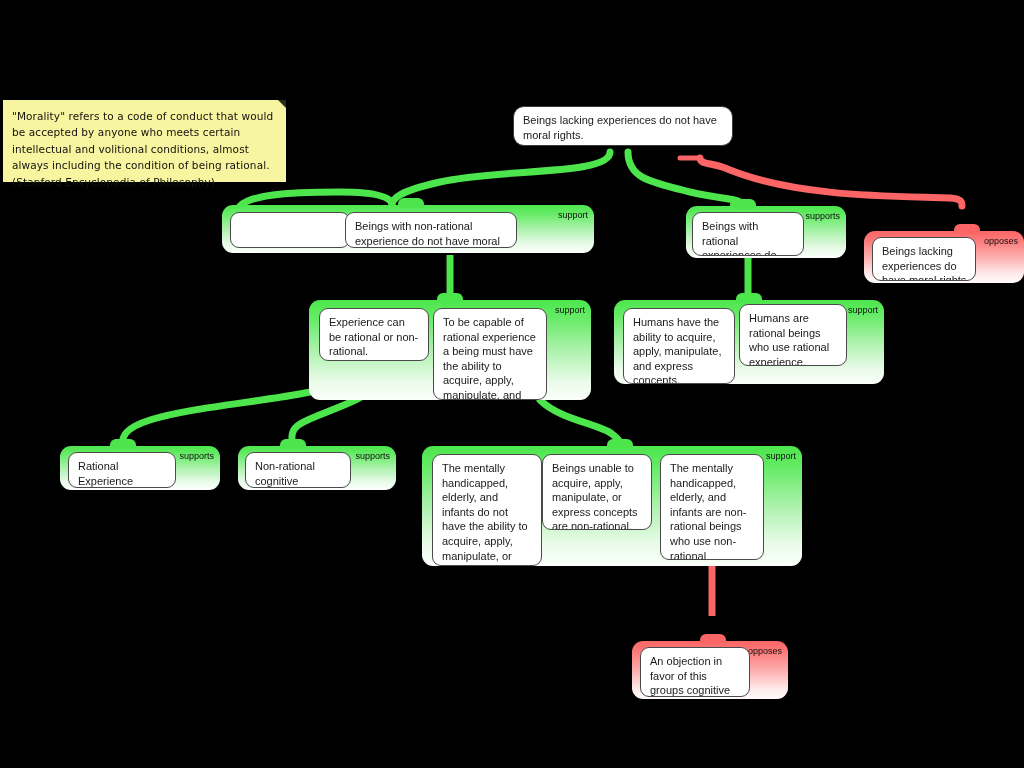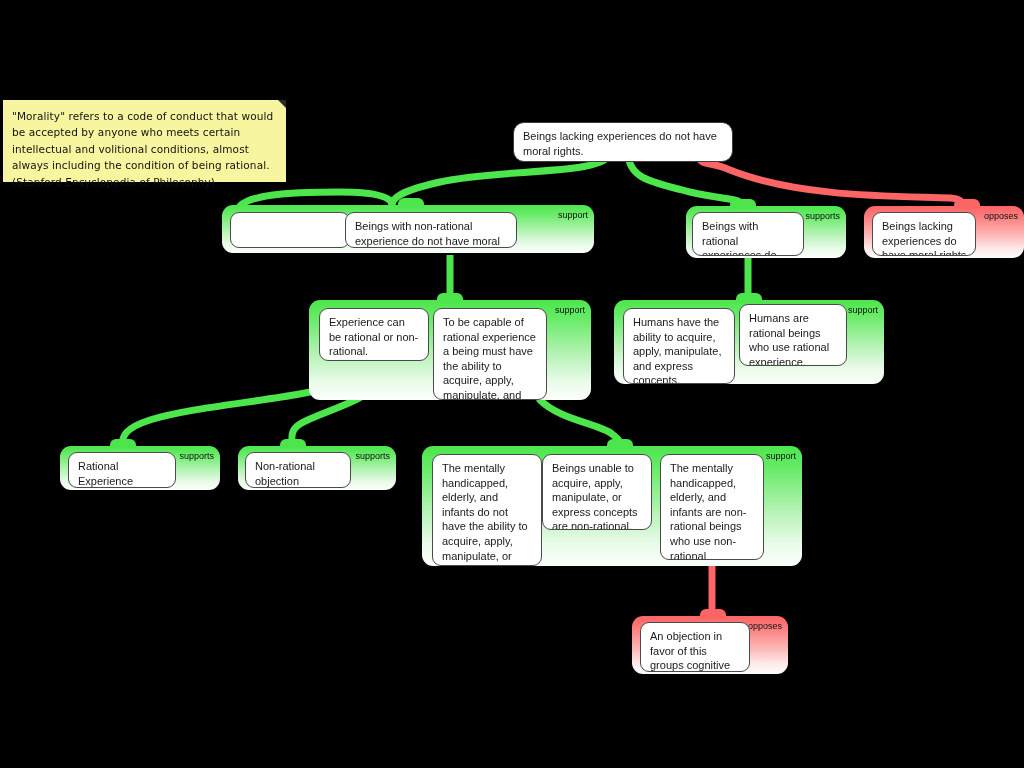--- a/index.html
+++ b/index.html
@@ -39,20 +39,21 @@
     position: absolute;
     z-index: 2;
     border-radius: 11px;
     box-sizing: border-box;
   }
   .group.support {
     background: linear-gradient(to bottom, #4ce64c 0%, #66eb66 18%, #b6f3b6 55%, #eafbea 82%, #fbfffb 100%);
   }
   .group.oppose {
     background: linear-gradient(to bottom, #fb6565 0%, #fc7a7a 18%, #fdb5b5 55%, #feeaea 82%, #fffbfb 100%);
+    margin-top: 25px;
   }
 
   
   .tab {
     position: absolute;
     top: -7px;
     width: 26px;
     height: 10px;
     border-radius: 6px 6px 0 0;
   }
@@ -143,21 +144,21 @@
 
     <path d="M 712,562 L 712,616" fill="none" stroke="#fb6565" stroke-width="7" stroke-linecap="butt"></path>
     <path d="M 703,562 L 721,562" fill="none" stroke="#fb6565" stroke-width="4" stroke-linecap="round"></path>
   </svg>
 
   <div id="note" style="left:3px; top:100px; width:283px; height:82px;">
     <span class="fold-in"></span>
     <span>"Morality" refers to a code of conduct that would be accepted by anyone who meets certain intellectual and volitional conditions, almost always including the condition of being rational. (Stanford Encyclopedia of Philosophy)</span>
   </div>
 
-  <div class="claim root" style="left:513px; top:122px; width:220px; height:40px;">
+  <div class="claim root" style="left:513px; top:106px; width:220px; height:40px;">
     <span>Beings lacking experiences do not have moral rights.</span>
   </div>
 
   <div class="group support" style="left:222px; top:205px; width:372px; height:48px;">
     <span class="tab" style="left:176px;"></span>
     <span class="group-label">support</span>
     <div class="claim" style="left:8px; top:7px; width:120px; height:36px;">
       <span></span>
     </div>
     <div class="claim" style="left:123px; top:7px; width:172px; height:36px;">
@@ -208,21 +209,21 @@
     <span class="group-label">supports</span>
     <div class="claim" style="left:8px; top:6px; width:108px; height:36px;">
       <span>Rational Experience</span>
     </div>
   </div>
 
   <div class="group support" style="left:238px; top:446px; width:158px; height:44px;">
     <span class="tab" style="left:42px;"></span>
     <span class="group-label">supports</span>
     <div class="claim" style="left:7px; top:6px; width:106px; height:36px;">
-      <span>Non-rational objection</span>
+      <span>Non-rational cognitive</span>
     </div>
   </div>
 
   <div class="group support" style="left:422px; top:446px; width:380px; height:120px;">
     <span class="tab" style="left:185px;"></span>
     <span class="group-label">support</span>
     <div class="claim" style="left:10px; top:8px; width:110px; height:112px;">
       <span>The mentally handicapped, elderly, and infants do not have the ability to acquire, apply, manipulate, or express concepts.</span>
     </div>
     <div class="claim" style="left:120px; top:8px; width:110px; height:76px;">

